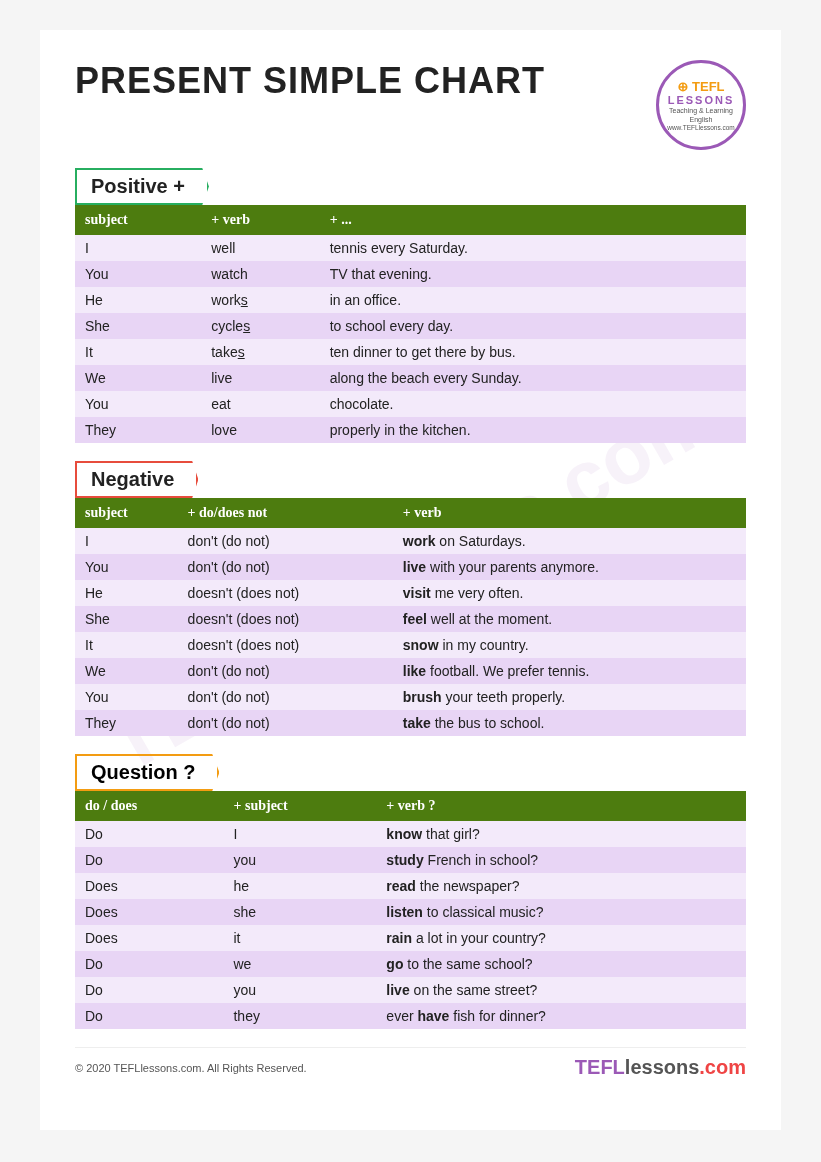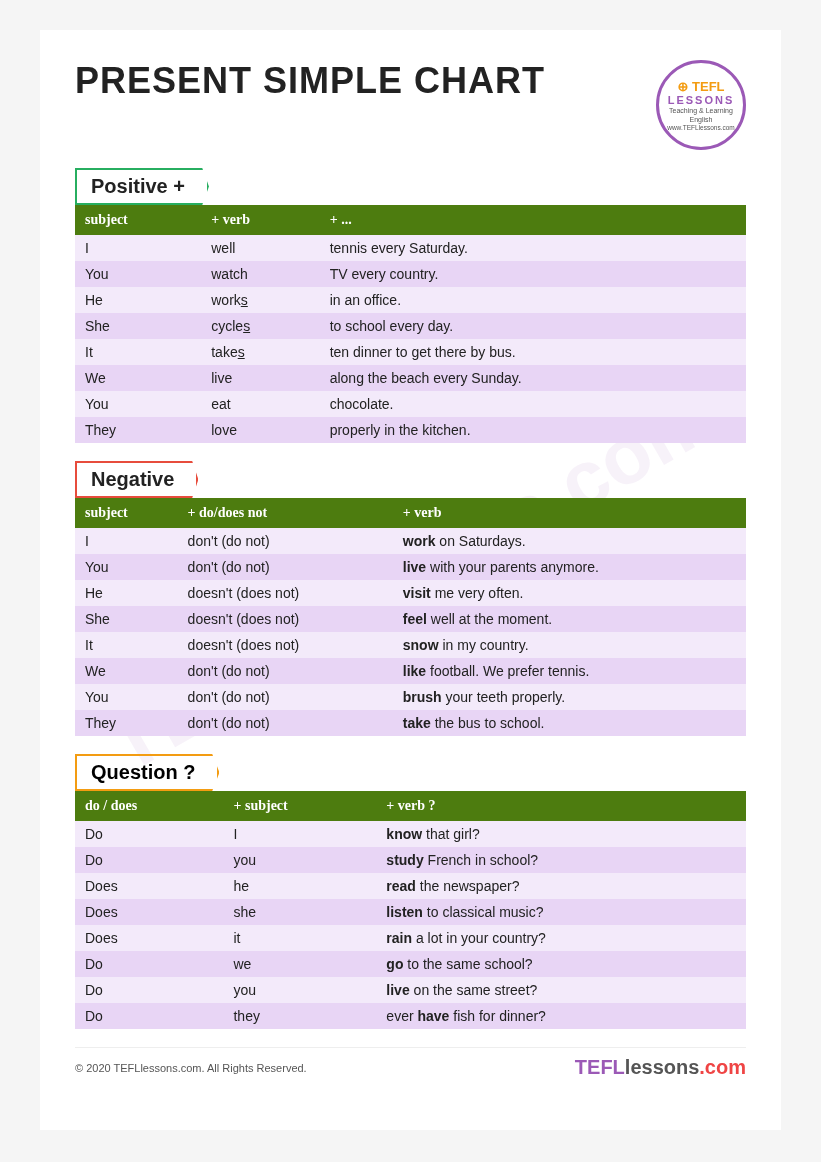--- a/index.html
+++ b/index.html
@@ -202,21 +202,21 @@
         </thead>
         <tbody id="positive-tbody">
         <tr>
               <td>I</td>
               <td>well</td>
               <td>tennis every Saturday.</td>
             </tr>
             <tr>
               <td>You</td>
               <td>watch</td>
-              <td>TV every country.</td>
+              <td>TV that evening.</td>
             </tr>
             <tr>
               <td>He</td>
               <td>work<span class="underline">s</span></td>
               <td>in an office.</td>
             </tr>
             <tr>
               <td>She</td>
               <td>cycle<span class="underline">s</span></td>
               <td>to school every day.</td>

